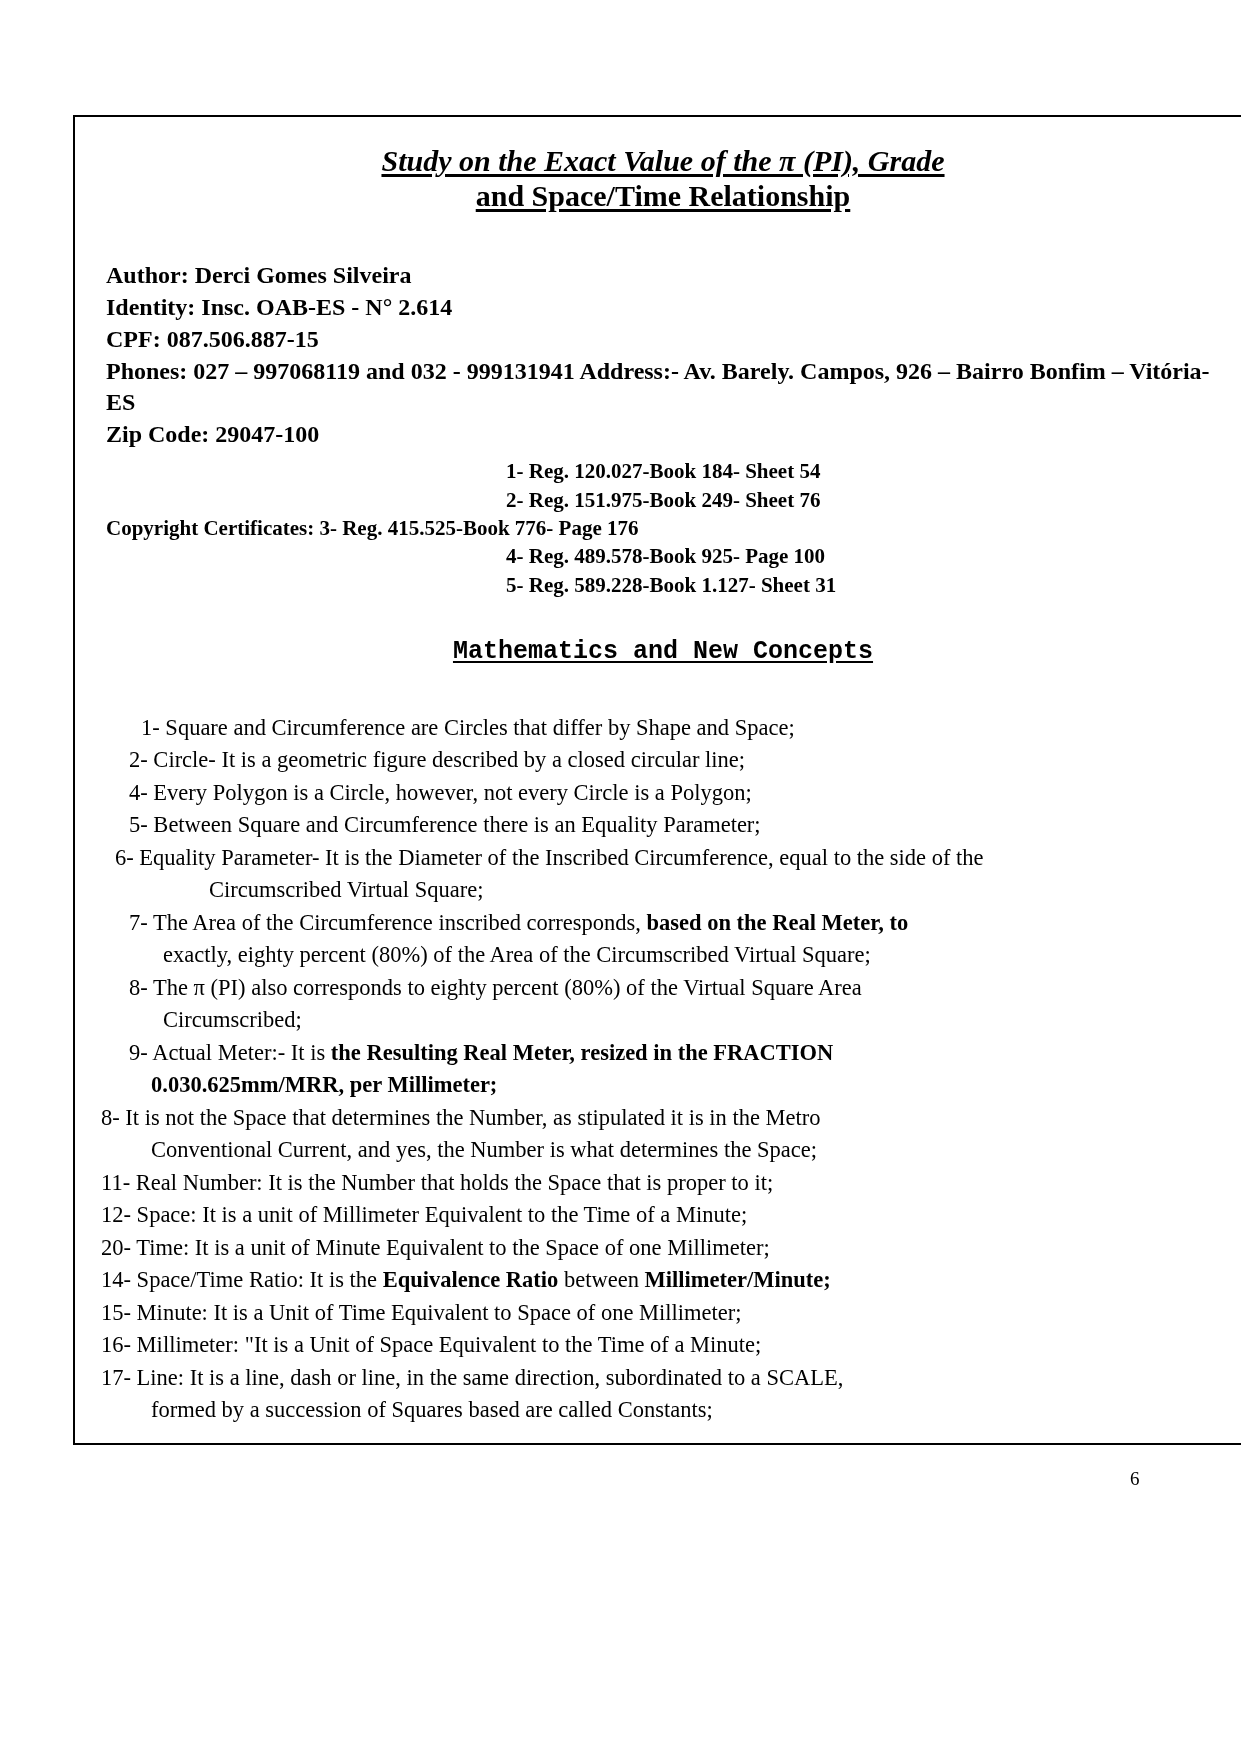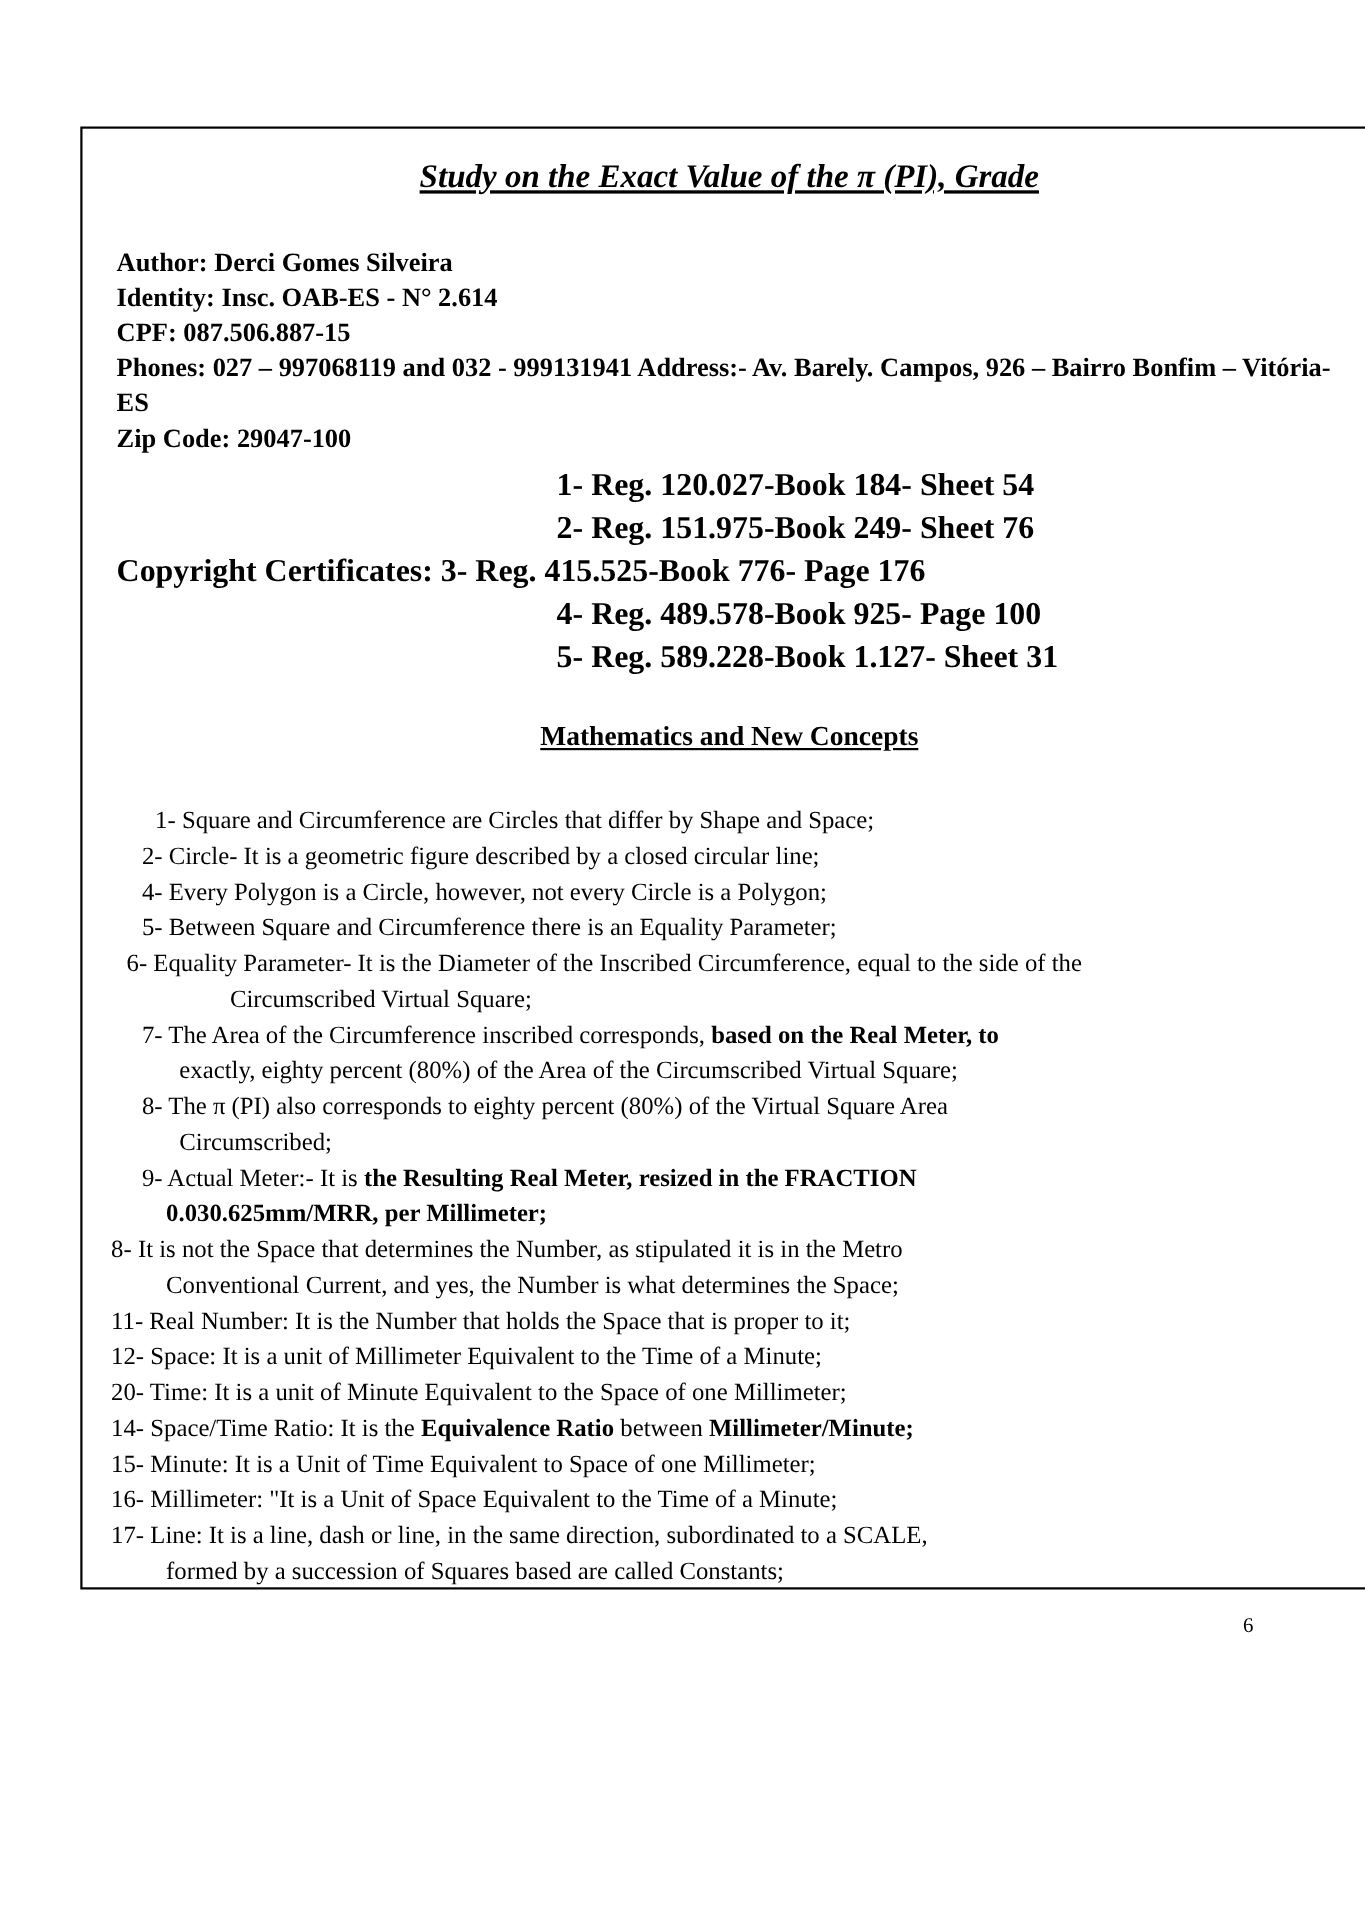--- a/index.html
+++ b/index.html
@@ -54,41 +54,42 @@
     font-size: 24px;
     line-height: 1.33;
     padding-left: 5px;
   }
   .author-block div {
     white-space: normal;
   }
   .certs {
     margin-top: 6px;
     font-weight: bold;
-    font-size: 29px;
+    font-size: 21px;
     line-height: 1.35;
     padding-left: 5px;
     position: relative;
   }
   .certs .cert-row {
     display: block;
   }
   .certs .indent {
     padding-left: 400px;
   }
   .certs .label-row {
     padding-left: 0;
   }
   .section-title {
     text-align: center;
     font-weight: bold;
     font-size: 25px;
     text-decoration: underline;
     text-underline-offset: 3px;
     margin-top: 38px;
+    font-family: Liberation Mono, monospace;
   }
   .items {
     margin-top: 46px;
     font-size: 22.5px;
     line-height: 1.40;
   }
   .item {
     margin: 0 0 1px 0;
   }
   .ind1 { padding-left: 40px; }
@@ -108,20 +109,21 @@
 </style>
 </head>
 <body>
 
 <div class="page">
 
   <div class="border-box">
 
     <div class="title">
       <span class="line1">Study on the Exact Value of the π (PI), Grade</span>
+      <span class="line2">and Space/Time Relationship</span>
     </div>
 
     <div class="author-block">
       <div>Author: Derci Gomes Silveira</div>
       <div>Identity: Insc. OAB-ES - N° 2.614</div>
       <div>CPF: 087.506.887-15</div>
       <div>Phones: 027 – 997068119 and 032 - 999131941 Address:- Av. Barely. Campos, 926 – Bairro Bonfim – Vitória-ES</div>
       <div>Zip Code: 29047-100</div>
     </div>
 

